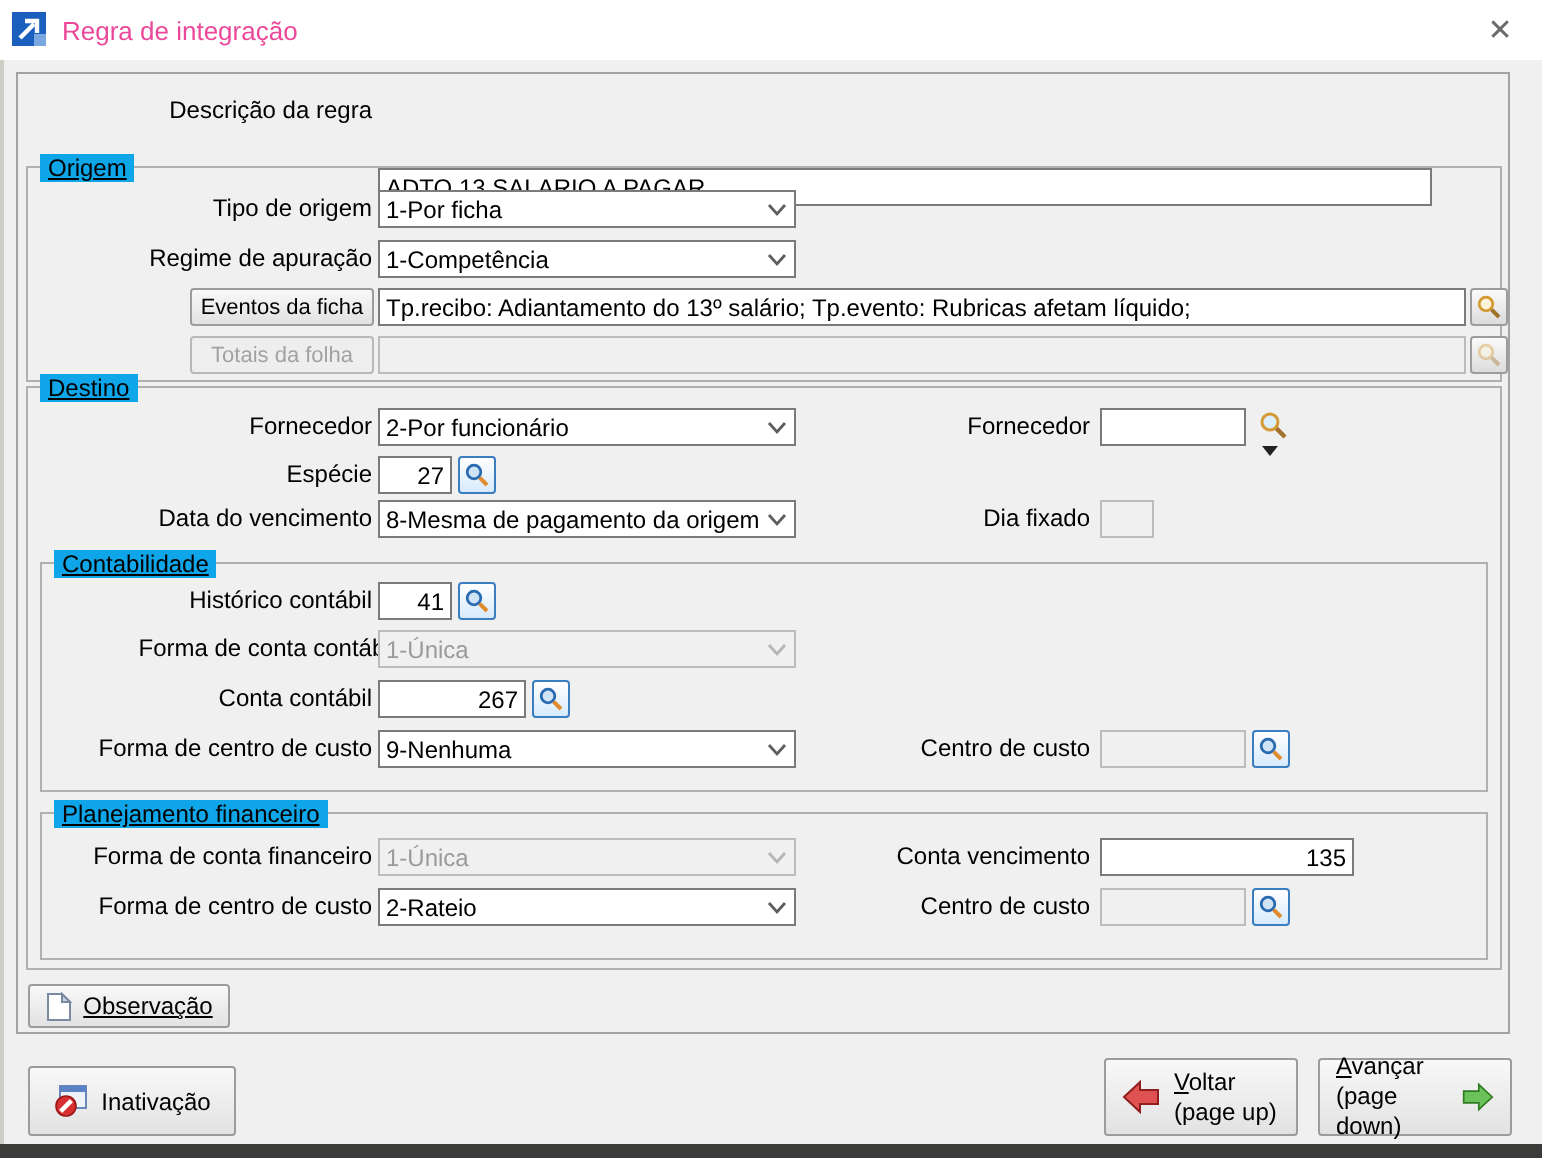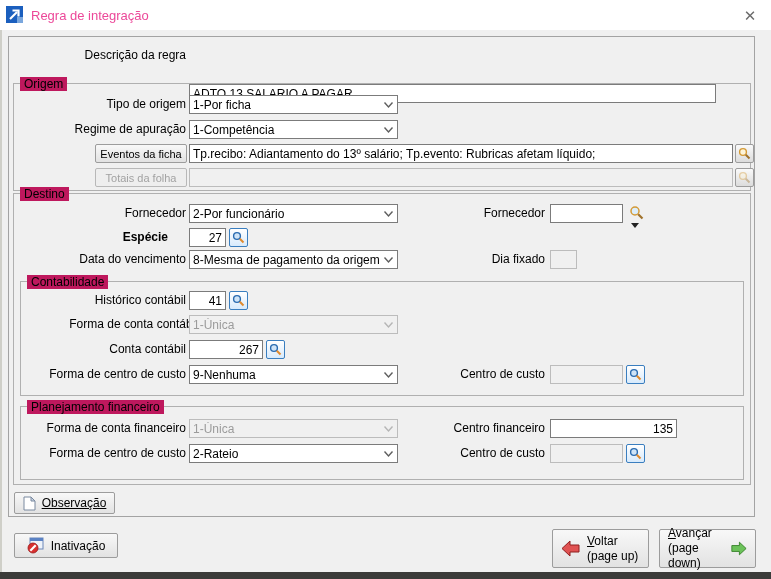--- a/index.html
+++ b/index.html
@@ -8,21 +8,21 @@
         outline:1px solid #9a9a9a;font-size:12px;color:#000;}
   
   .titlebar{position:absolute;left:0;top:0;width:771px;height:30px;background:#ffffff;}
   .app-icon{position:absolute;left:6px;top:6px;width:17px;height:17px;}
   .title-text{position:absolute;left:31px;top:8px;font-size:13px;color:#ec4899;}
   .close-btn{position:absolute;left:737px;top:5px;width:26px;height:20px;text-align:center;
              line-height:20px;font-size:15px;color:#6b6b6b;cursor:pointer;background:transparent;border:0;}
   
   .panel{position:absolute;border:1px solid #a3a3a3;background:transparent;}
   .group{position:absolute;border:1px solid #b0b0b0;}
-  .legend{position:absolute;background:#be185d;padding:0 4px;font-size:12px;color:#000;z-index:3;}
+  .legend{position:absolute;background:#0ea5e9;padding:0 4px;font-size:12px;color:#000;z-index:3;text-decoration:underline;}
   
   .lbl{position:absolute;text-align:right;height:19px;line-height:19px;color:#000;white-space:nowrap;z-index:2;}
   
   .tf{position:absolute;box-sizing:border-box;height:19px;border:1px solid #7b7b7b;background:#fff;
       font-family:"Liberation Sans",sans-serif;font-size:12px;padding:0 3px;color:#000;z-index:2;}
   .tf.num{text-align:right;}
   .tf.dis{background:#f0f0f0;border-color:#bcbcbc;}
   
   .dd{position:absolute;box-sizing:border-box;height:19px;border:1px solid #7b7b7b;background:#fff;
       display:flex;align-items:center;z-index:2;cursor:default;}
@@ -133,21 +133,21 @@
   <div class="lbl" style="left:420px;top:204px;width:125px;">Fornecedor</div>
   <input class="tf" style="left: 550px; top: 204px; width: 73px;" value="">
   <span class="mag-bare" style="left:629px;top:205px;">
     <svg width="16" height="16" viewBox="0 0 16 16">
         <circle cx="6" cy="6" r="4" fill="#dceefc" stroke="#d49a36" stroke-width="1.5"></circle>
         <line x1="9.2" y1="9.2" x2="13.5" y2="13.5" stroke="#a0722c" stroke-width="2.2"></line>
       </svg>
   </span>
   <span class="tiny-caret" style="left:631px;top:223px;"></span>
 
-  <div class="lbl" style="left:2px;top:228px;width:166px;font-weight:bold;">Espécie</div>
+  <div class="lbl" style="left:20px;top:228px;width:166px;">Espécie</div>
   <input class="tf num" style="left: 189px; top: 228px; width: 37px;" value="27">
   <button class="lk" style="left:229px;top:228px;">
     <svg width="13" height="13" viewBox="0 0 13 13">
         <circle cx="5" cy="5" r="3.4" fill="#cfe4f7" stroke="#2a6bb0" stroke-width="1.4"></circle>
         <line x1="7.8" y1="7.8" x2="11.5" y2="11.5" stroke="#e08a2e" stroke-width="2"></line>
       </svg>
   </button>
 
   <div class="lbl" style="left:20px;top:250px;width:166px;">Data do vencimento</div>
   <div class="dd" style="left:189px;top:250px;width:209px;">
@@ -218,21 +218,21 @@
   <div class="lbl" style="left:20px;top:419px;width:166px;">Forma de conta financeiro</div>
   <div class="dd dis" style="left:189px;top:419px;width:209px;">
     <span class="dd-text">1-Única</span>
     <span class="dd-arrow">
         <svg width="11" height="8" viewBox="0 0 11 8">
           <path d="M1.5 1.5 L5.5 6 L9.5 1.5" stroke="#b5b5b5" stroke-width="1.4" fill="none"></path>
         </svg>
       </span>
   </div>
 
-  <div class="lbl" style="left:420px;top:419px;width:125px;">Centro financeiro</div>
+  <div class="lbl" style="left:420px;top:419px;width:125px;">Conta vencimento</div>
   <input class="tf num" style="left: 550px; top: 419px; width: 127px;" value="135">
 
   <div class="lbl" style="left:20px;top:444px;width:166px;">Forma de centro de custo</div>
   <div class="dd" style="left:189px;top:444px;width:209px;">
     <span class="dd-text">2-Rateio</span>
     <span class="dd-arrow">
         <svg width="11" height="8" viewBox="0 0 11 8">
           <path d="M1.5 1.5 L5.5 6 L9.5 1.5" stroke="#5e5e5e" stroke-width="1.4" fill="none"></path>
         </svg>
       </span>
@@ -248,21 +248,21 @@
   </button>
 
   <button class="btn" style="left:14px;top:492px;width:101px;height:22px;gap:6px;text-decoration:underline;">
     <svg width="13" height="15" viewBox="0 0 13 15">
       <path d="M1 1 h7 l4 4 v9 h-11 z" fill="#ffffff" stroke="#7a8aa0" stroke-width="1"></path>
       <path d="M8 1 v4 h4 z" fill="#c8d4e4" stroke="#7a8aa0" stroke-width="1"></path>
     </svg>
     <span>Observação</span>
   </button>
 
-  <button class="btn" style="left:14px;top:533px;width:104px;height:25px;gap:7px;">
+  <button class="btn" style="left:14px;top:533px;width:104px;height:35px;gap:7px;">
     <svg width="17" height="17" viewBox="0 0 17 17">
       <rect x="3" y="1" width="13" height="11" fill="#eef3fa" stroke="#6a86b8" stroke-width="1"></rect>
       <rect x="3" y="1" width="13" height="3" fill="#5b82c4"></rect>
       <circle cx="6" cy="11" r="5" fill="#d83030" stroke="#991515" stroke-width="0.8"></circle>
       <rect x="2.2" y="9.9" width="7.6" height="2.2" fill="#ffffff" transform="rotate(-45 6 11)"></rect>
     </svg>
     <span>Inativação</span>
   </button>
 
   <button class="btn nav-btn" style="left:552px;top:529px;width:97px;height:39px;">

